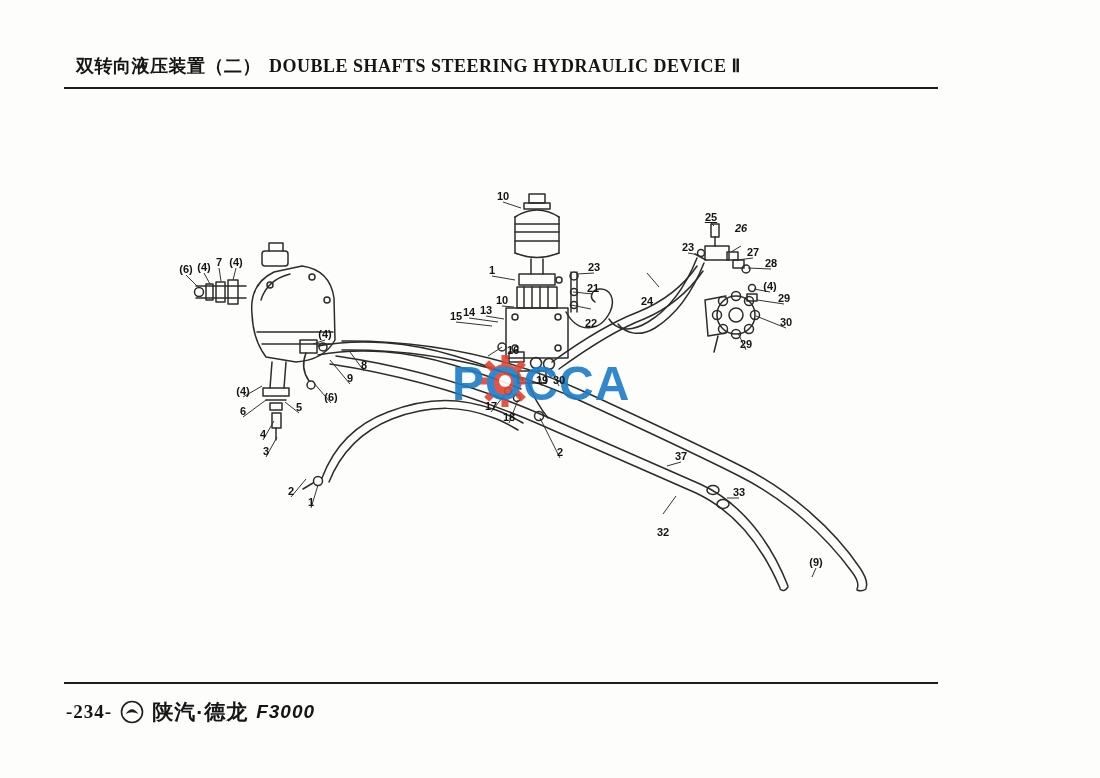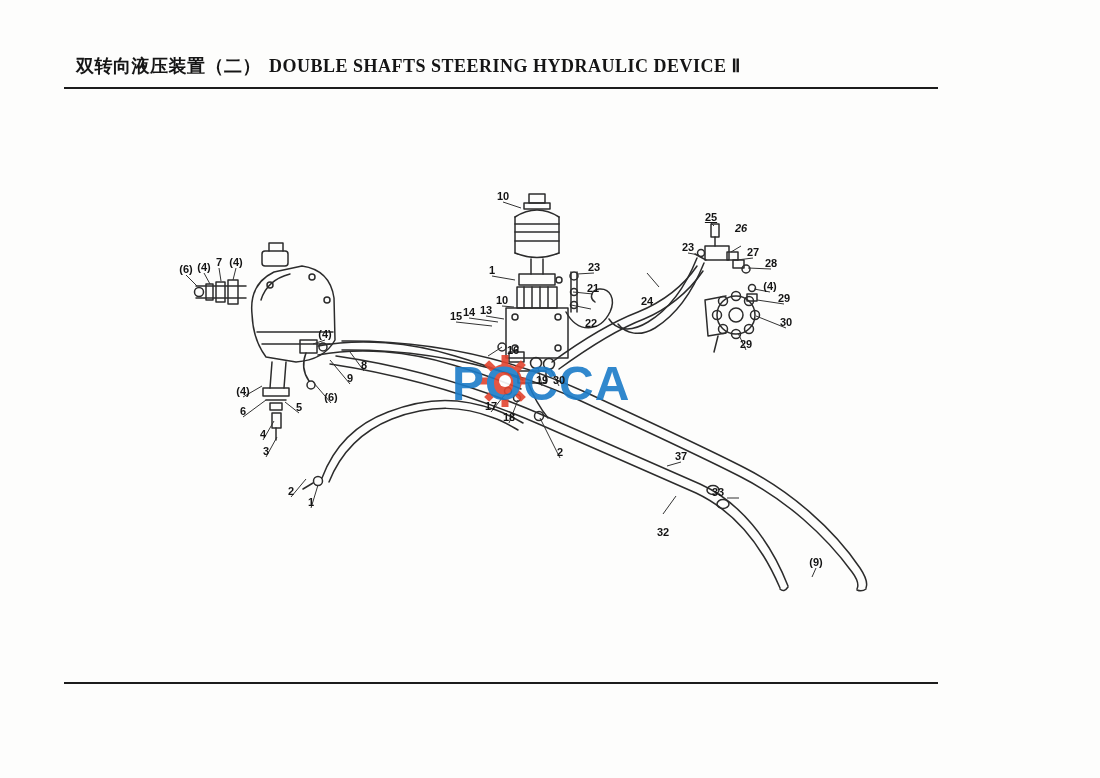--- a/index.html
+++ b/index.html
@@ -250,20 +250,29 @@
       <span class="callout" style="left: 331px; top: 397px;">(6)</span>
       <span class="callout" style="left: 243px; top: 391px;">(4)</span>
       <span class="callout" style="left: 243px; top: 411px;">6</span>
       <span class="callout" style="left: 299px; top: 407px;">5</span>
       <span class="callout" style="left: 263px; top: 434px;">4</span>
       <span class="callout" style="left: 266px; top: 451px;">3</span>
       <span class="callout" style="left: 291px; top: 491px;">2</span>
       <span class="callout" style="left: 311px; top: 502px;">1</span>
       <span class="callout" style="left: 681px; top: 456px;">37</span>
       <span class="callout" style="left: 663px; top: 508px; margin-top: 24px;">32</span>
-      <span class="callout" style="left: 718px; top: 492px;">33</span>
+      <span class="callout" style="left: 739px; top: 492px;">33</span>
       <span class="callout" style="left: 816px; top: 562px;">(9)</span>
     </div>
 
   <div class="rule rule-bottom"></div>
 
+  <div class="footer">
+    <span class="pageno">-234-</span>
+    <svg class="logo" width="24" height="24" viewBox="0 0 24 24">
+      <circle cx="12" cy="12" r="10.5" fill="none" stroke="#1c1c1c" stroke-width="1.6"></circle>
+      <path d="M5.5,14 Q12,4.5 18.5,14 Q12,10.5 5.5,14 Z" fill="#1c1c1c"></path>
+    </svg>
+    <span class="brand">陕汽·德龙</span>
+    <span class="model">F3000</span>
+  </div>
 
 </div>
 
 </body></html>

